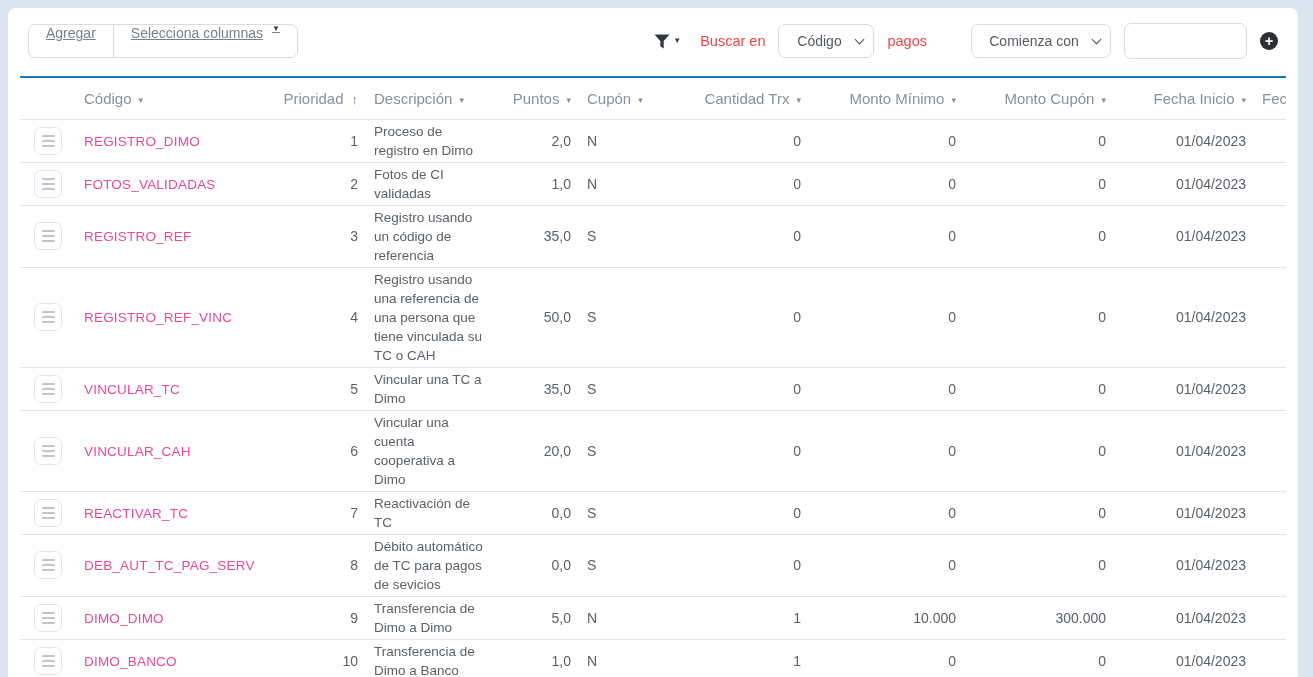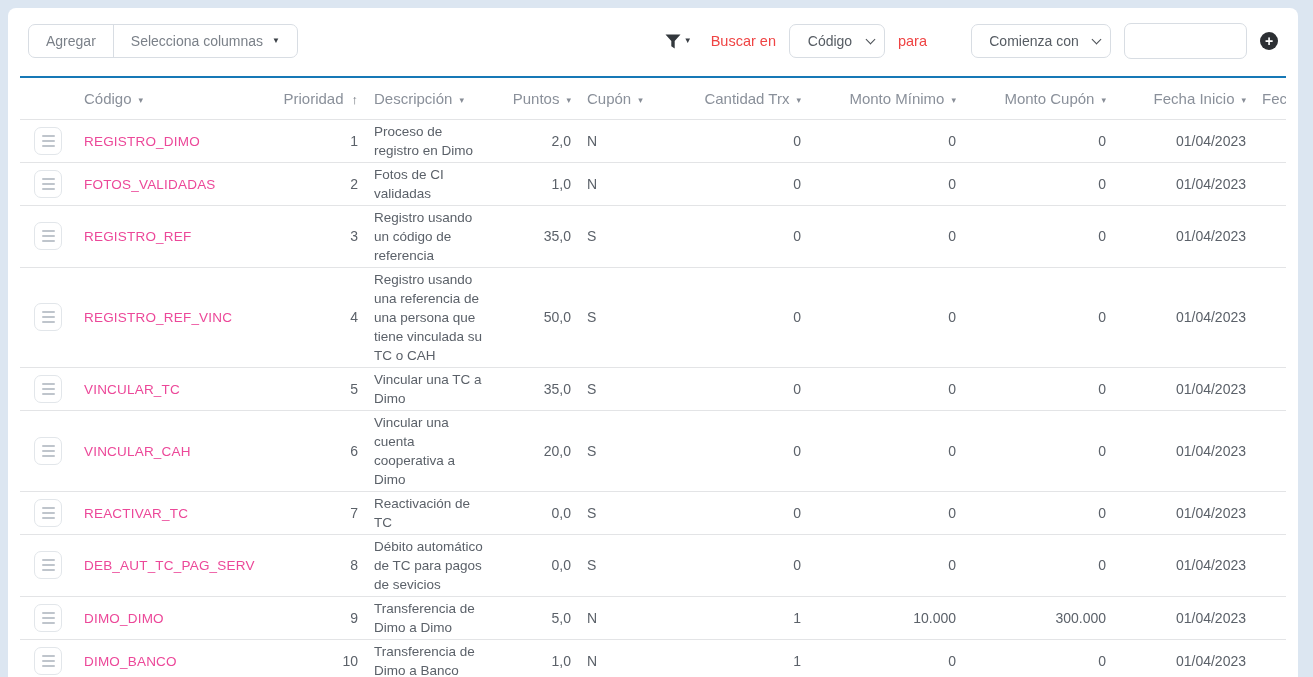--- a/index.html
+++ b/index.html
@@ -38,23 +38,23 @@
   }
   .tb-btn {
     border: none;
     background: transparent;
     font: inherit;
     font-size: 14px;
     color: #7b8189;
     padding: 0 17px;
     cursor: pointer;
     display: flex;
-    align-items: center;
     gap: 9px;
     white-space: nowrap;
+    text-decoration: underline;
   }
   .tb-btn + .tb-btn { border-left: 1px solid #d8dde3; }
   .caret { font-size: 8px; color: #3c4147; line-height: 1; }
 
   .search-area { display: flex; align-items: center; gap: 13px; }
   .funnel-wrap { display: flex; align-items: center; gap: 3px; margin-right: 6px; cursor: pointer; }
   .lbl { font-size: 14.5px; color: #ef4444; white-space: nowrap; }
   .sel { position: relative; height: 34px; display: inline-block; }
   .sel select {
     height: 34px;
@@ -165,21 +165,21 @@
           <path d="M0.5 0.5 h15 l-5.8 6.6 v7.4 l-3.4 -2.3 v-5.1 z" fill="#33383d"></path>
         </svg>
         <span class="caret">▼</span>
       </span>
       <span class="lbl">Buscar en</span>
       <span class="sel">
         <select style="width:96px;">
           <option>Código</option>
         </select>
       </span>
-      <span class="lbl">para</span>
+      <span class="lbl">pagos</span>
       <span class="sel">
         <select style="width:140px;margin-left:31px;">
           <option>Comienza con</option>
         </select>
       </span>
       <input class="search-input" type="text" value="" style="">
       <button class="add-filter">
         <span>+</span>
       </button>
     </div>

